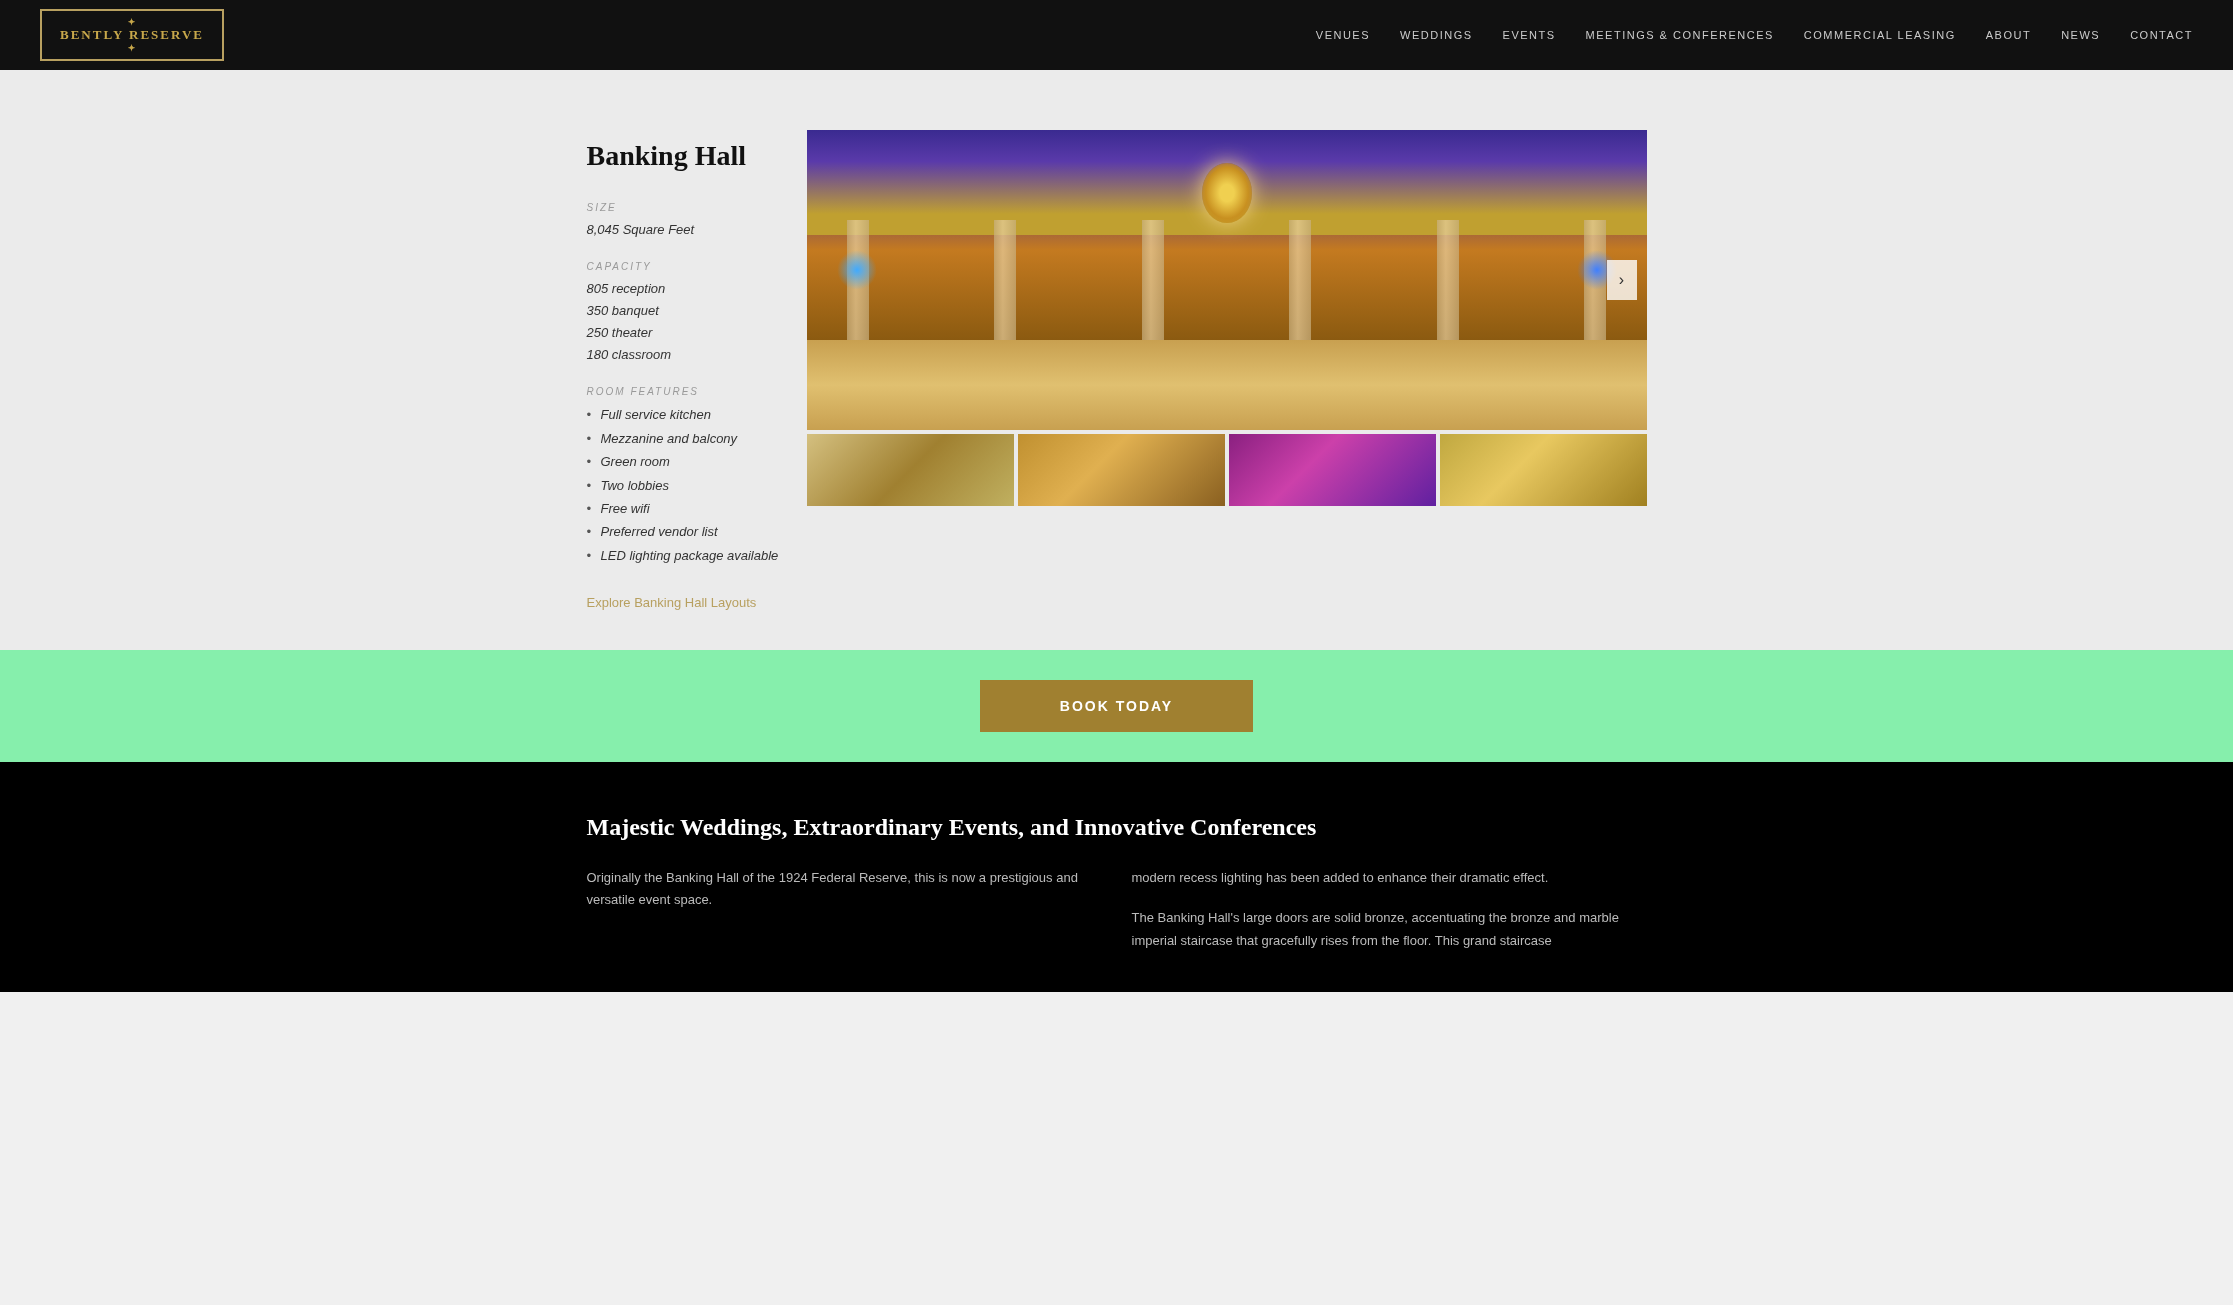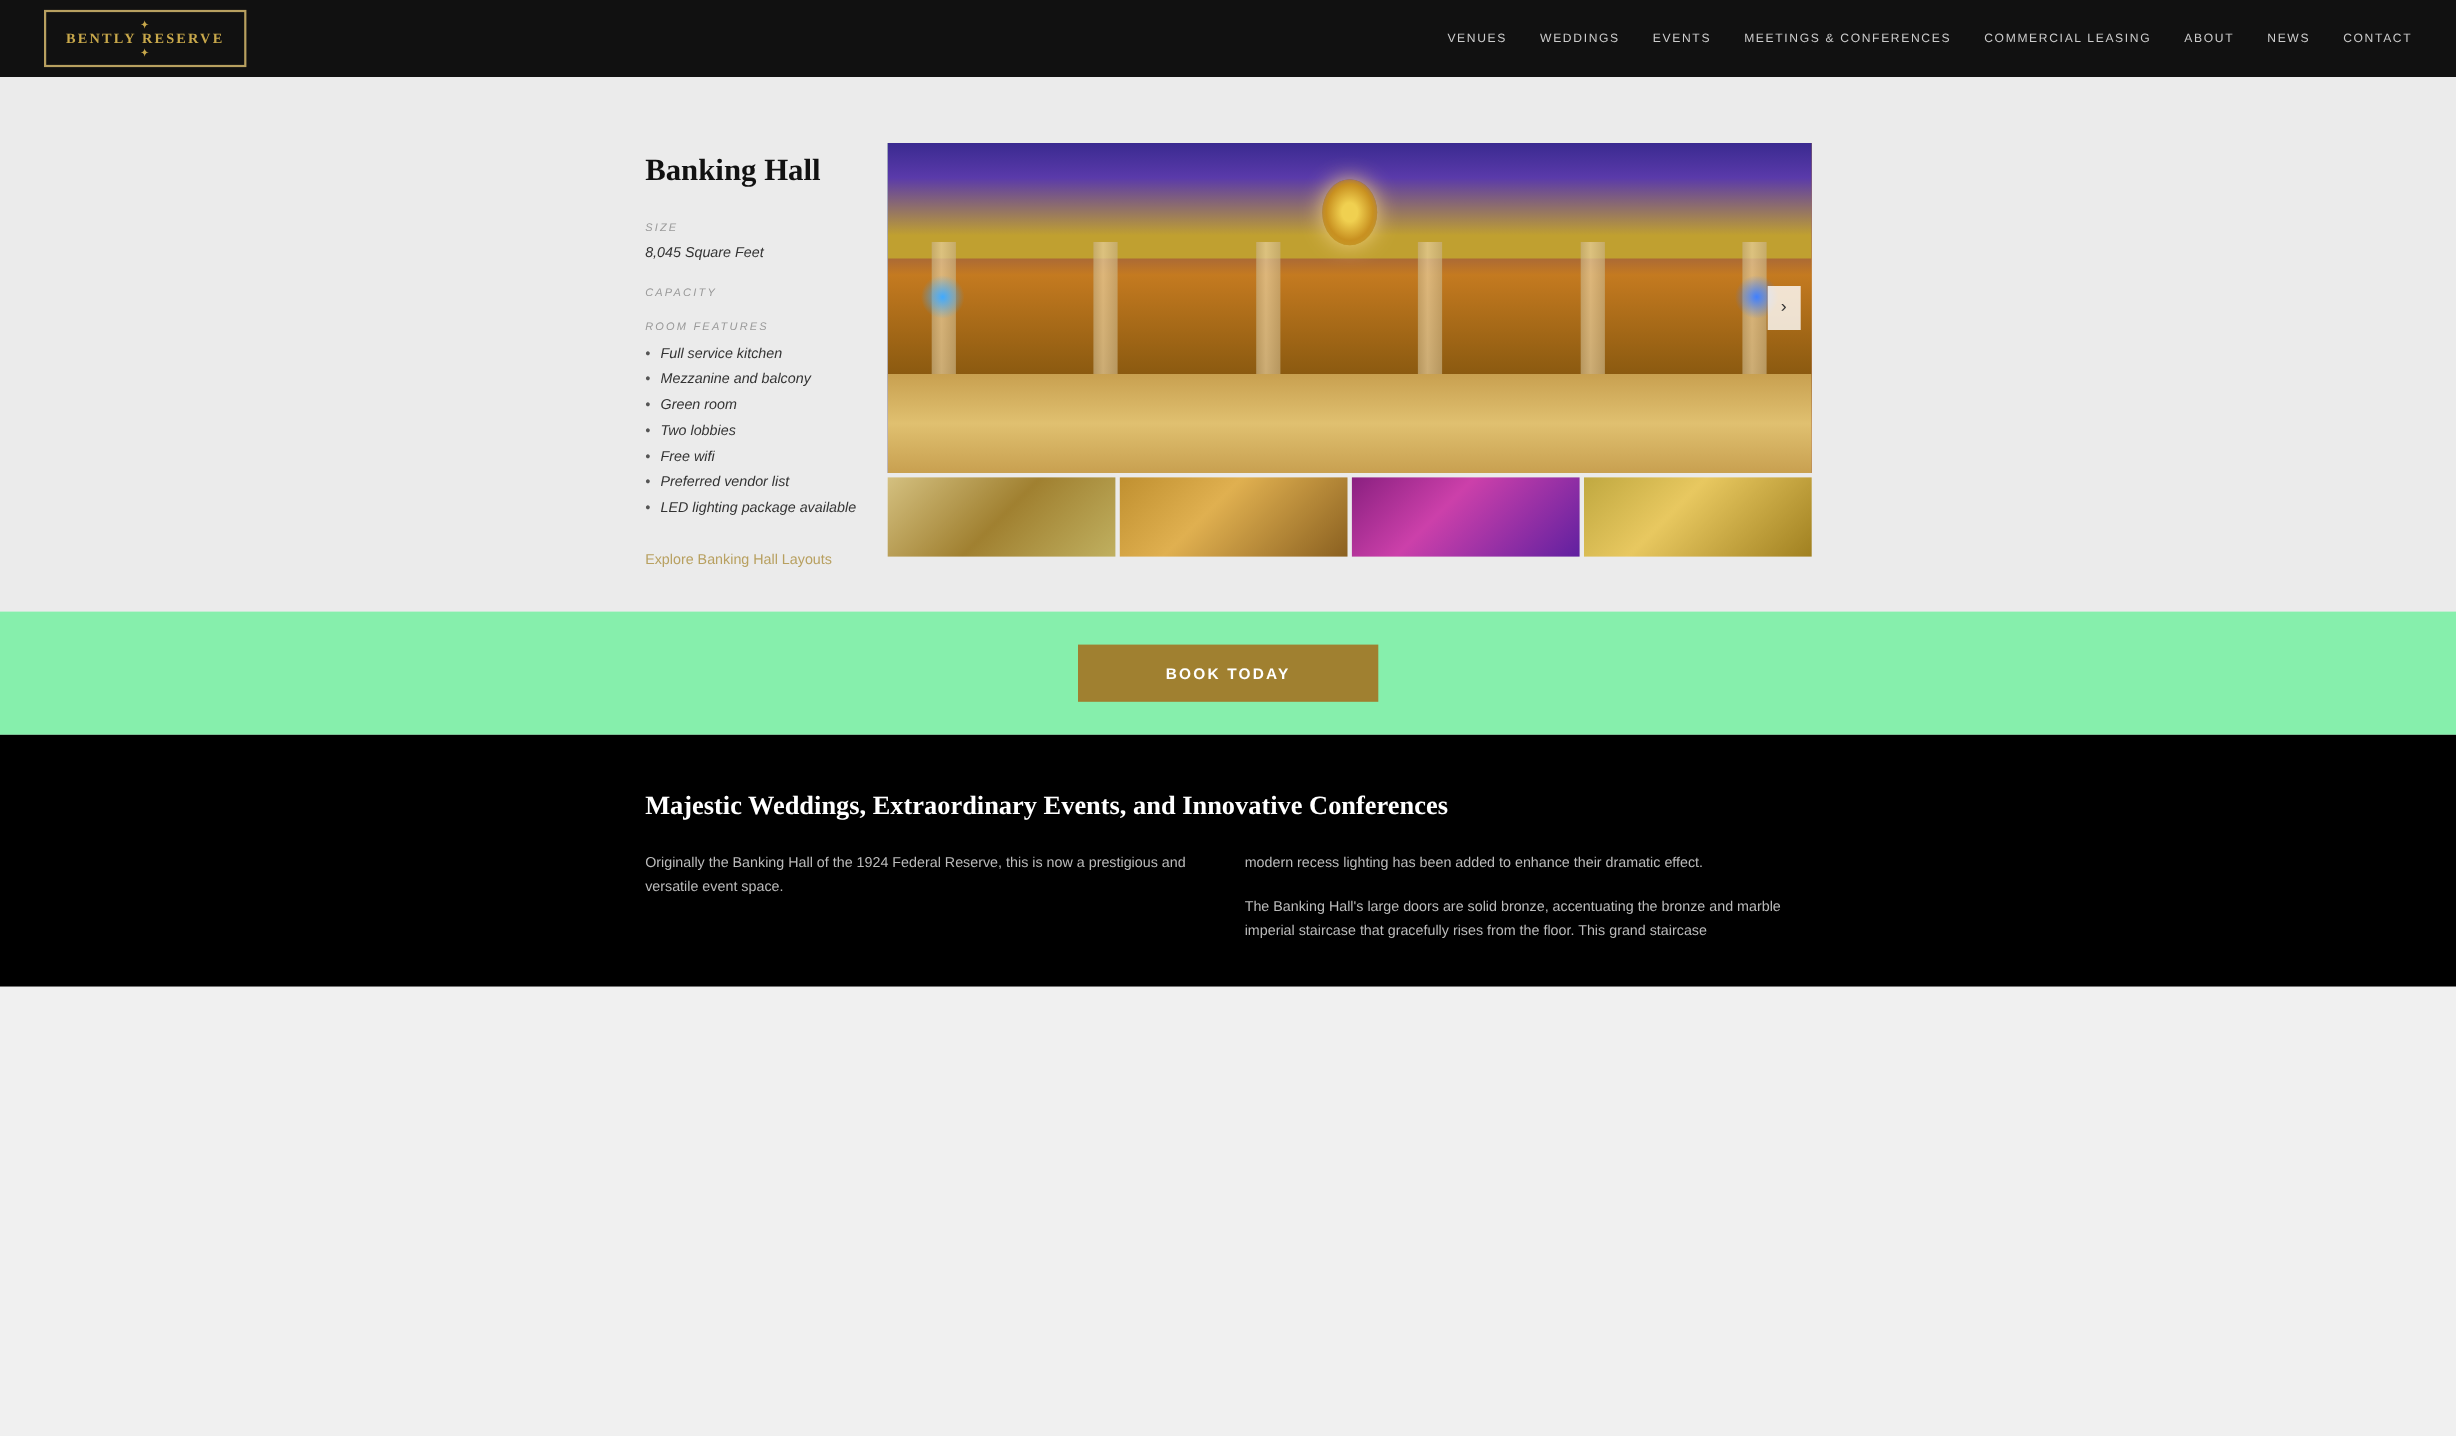--- a/index.html
+++ b/index.html
@@ -334,20 +334,26 @@
     <div class="left-panel">
       <h1 class="venue-title">Banking Hall</h1>
 
       <div class="info-section">
         <div class="info-label">SIZE</div>
         <div class="info-value">8,045 Square Feet</div>
       </div>
 
       <div class="info-section">
         <div class="info-label">CAPACITY</div>
+        <div class="info-value">
+          <div>805 reception</div>
+          <div>350 banquet</div>
+          <div>250 theater</div>
+          <div>180 classroom</div>
+        </div>
       </div>
 
       <div class="info-section">
         <div class="info-label">ROOM FEATURES</div>
         <ul class="features-list">
           <li>Full service kitchen</li>
           <li>Mezzanine and balcony</li>
           <li>Green room</li>
           <li>Two lobbies</li>
           <li>Free wifi</li>

